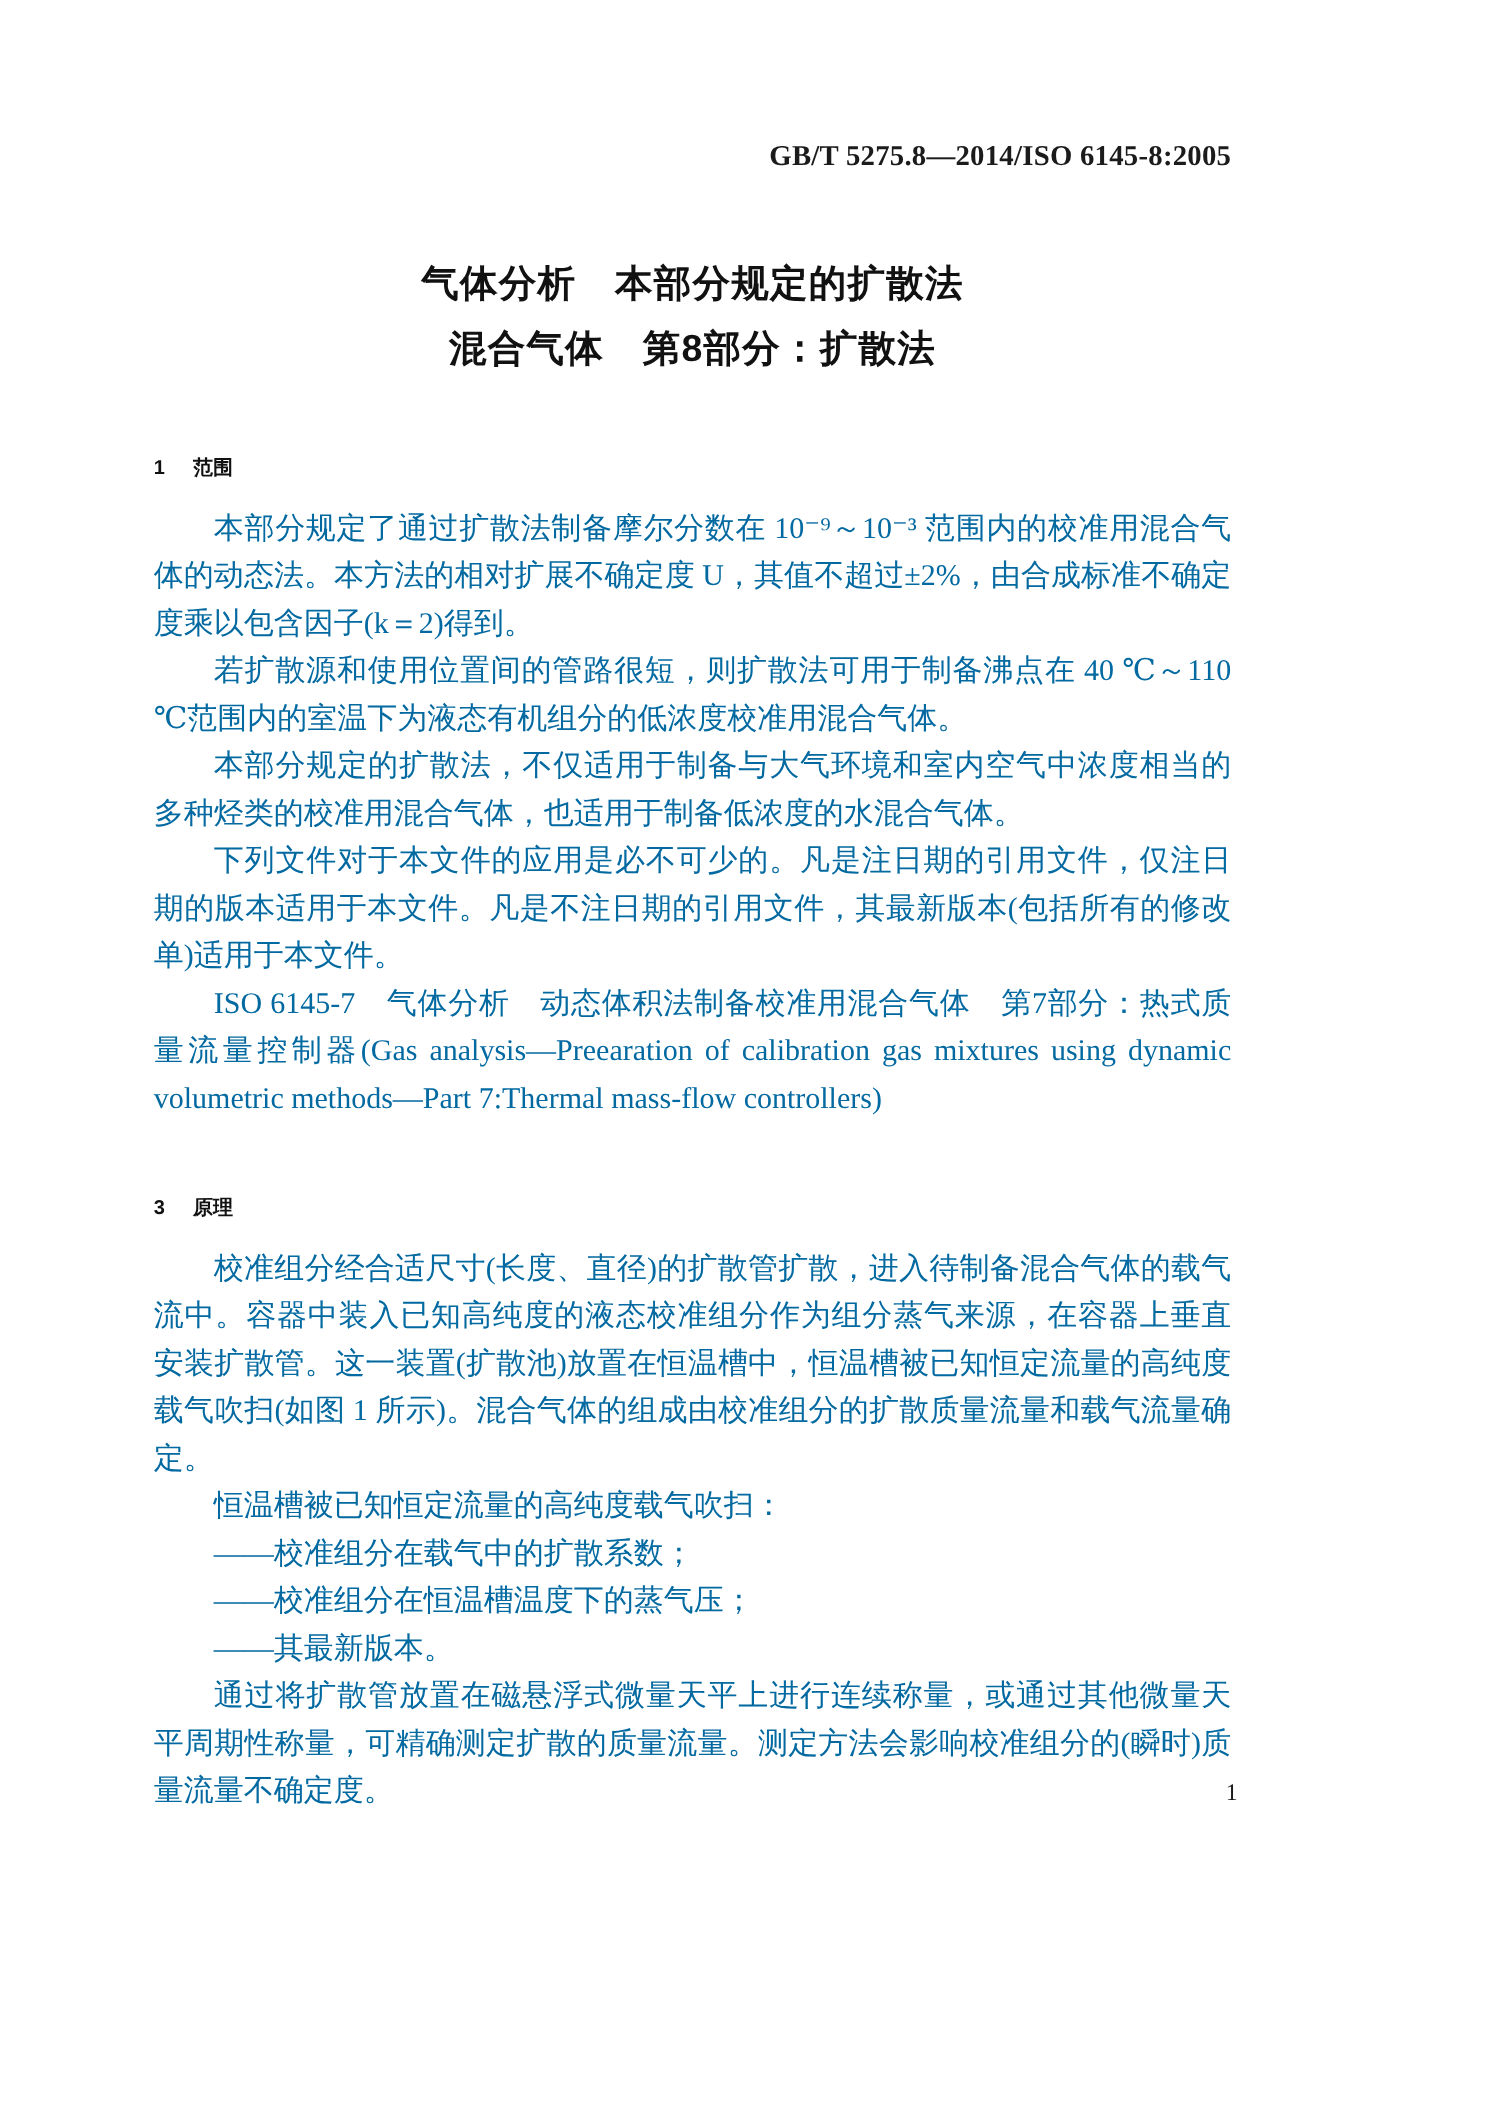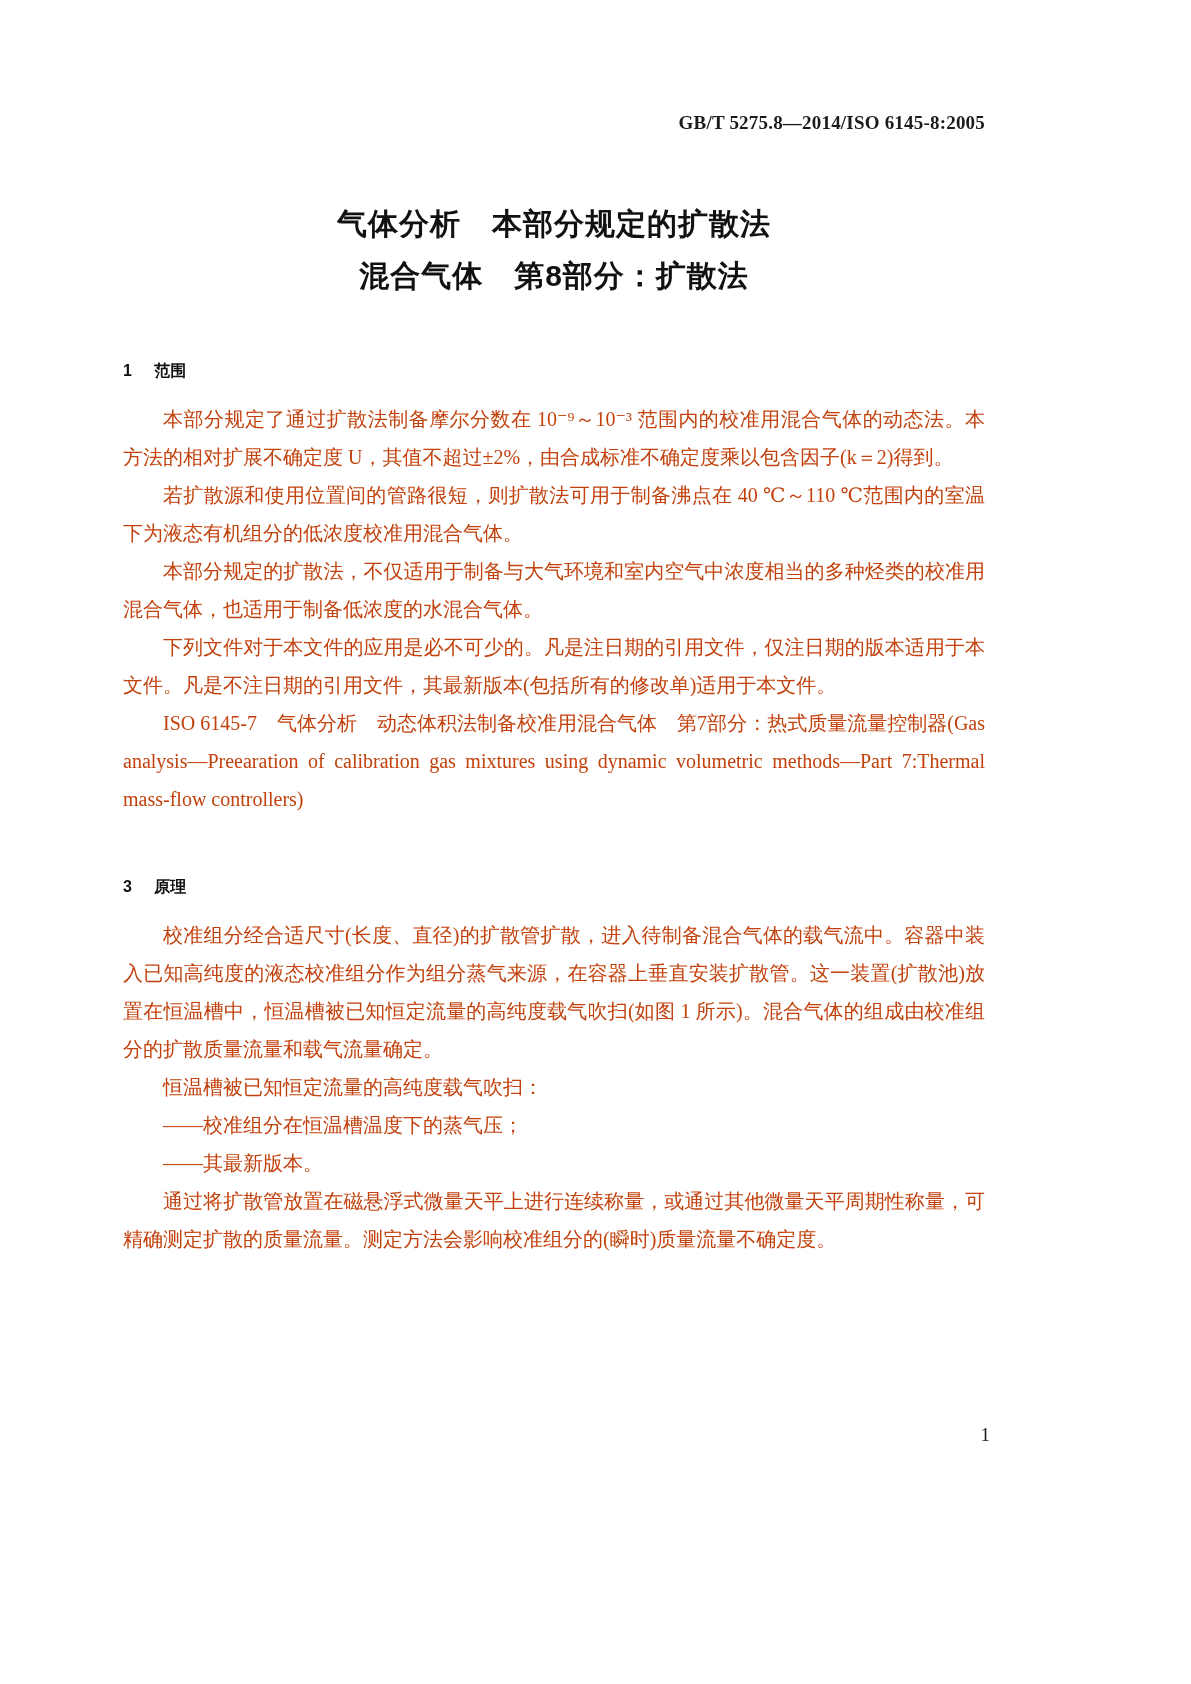--- a/index.html
+++ b/index.html
@@ -20,21 +20,21 @@
     position: absolute;
     left: 123px;
     top: 0;
     width: 862px;
   }
 
   .doc-number {
     padding-top: 112px;
     text-align: right;
     font-weight: 700;
-    font-size: 19px;
+    font-size: 23px;
     letter-spacing: 0.2px;
     font-family: "Liberation Serif", "DejaVu Serif", serif;
   }
 
   .title {
     margin: 64px 0 0 0;
     text-align: center;
     font-family: "Liberation Sans", "DejaVu Sans", sans-serif;
     font-weight: 700;
     font-size: 30px;
@@ -50,25 +50,25 @@
     font-family: "Liberation Sans", "DejaVu Sans", sans-serif;
     font-weight: 700;
     font-size: 16px;
     line-height: 26px;
     color: #111;
   }
   .section-heading .sec-num { display: inline-block; margin-right: 18px; }
 
   .para {
     margin: 0;
-    font-size: 20px;
+    font-size: 24px;
     line-height: 38px;
     text-indent: 2em;
     text-align: justify;
-    color: #c2410c;
+    color: #0369a1;
   }
 
   .para.ref-para { text-align: justify; }
 
   .page-number {
     position: absolute;
     top: 1424px;
     left: 930px;
     width: 60px;
     text-align: right;
@@ -104,20 +104,21 @@
       <p class="para ref-para">ISO 6145-7　气体分析　动态体积法制备校准用混合气体　第7部分：热式质量流量控制器(Gas analysis—Preearation of calibration gas mixtures using dynamic volumetric methods—Part 7:Thermal mass-flow controllers)</p>
     </section>
 
     <section class="doc-section">
       <h2 class="section-heading">
         <span class="sec-num">3</span>
         <span class="sec-label">原理</span>
       </h2>
       <p class="para">校准组分经合适尺寸(长度、直径)的扩散管扩散，进入待制备混合气体的载气流中。容器中装入已知高纯度的液态校准组分作为组分蒸气来源，在容器上垂直安装扩散管。这一装置(扩散池)放置在恒温槽中，恒温槽被已知恒定流量的高纯度载气吹扫(如图 1 所示)。混合气体的组成由校准组分的扩散质量流量和载气流量确定。</p>
       <p class="para">恒温槽被已知恒定流量的高纯度载气吹扫：</p>
+      <p class="para">——校准组分在载气中的扩散系数；</p>
       <p class="para">——校准组分在恒温槽温度下的蒸气压；</p>
       <p class="para">——其最新版本。</p>
       <p class="para">通过将扩散管放置在磁悬浮式微量天平上进行连续称量，或通过其他微量天平周期性称量，可精确测定扩散的质量流量。测定方法会影响校准组分的(瞬时)质量流量不确定度。</p>
     </section>
 
   </div>
 
   <div class="page-number">1</div>
 </div>
 

